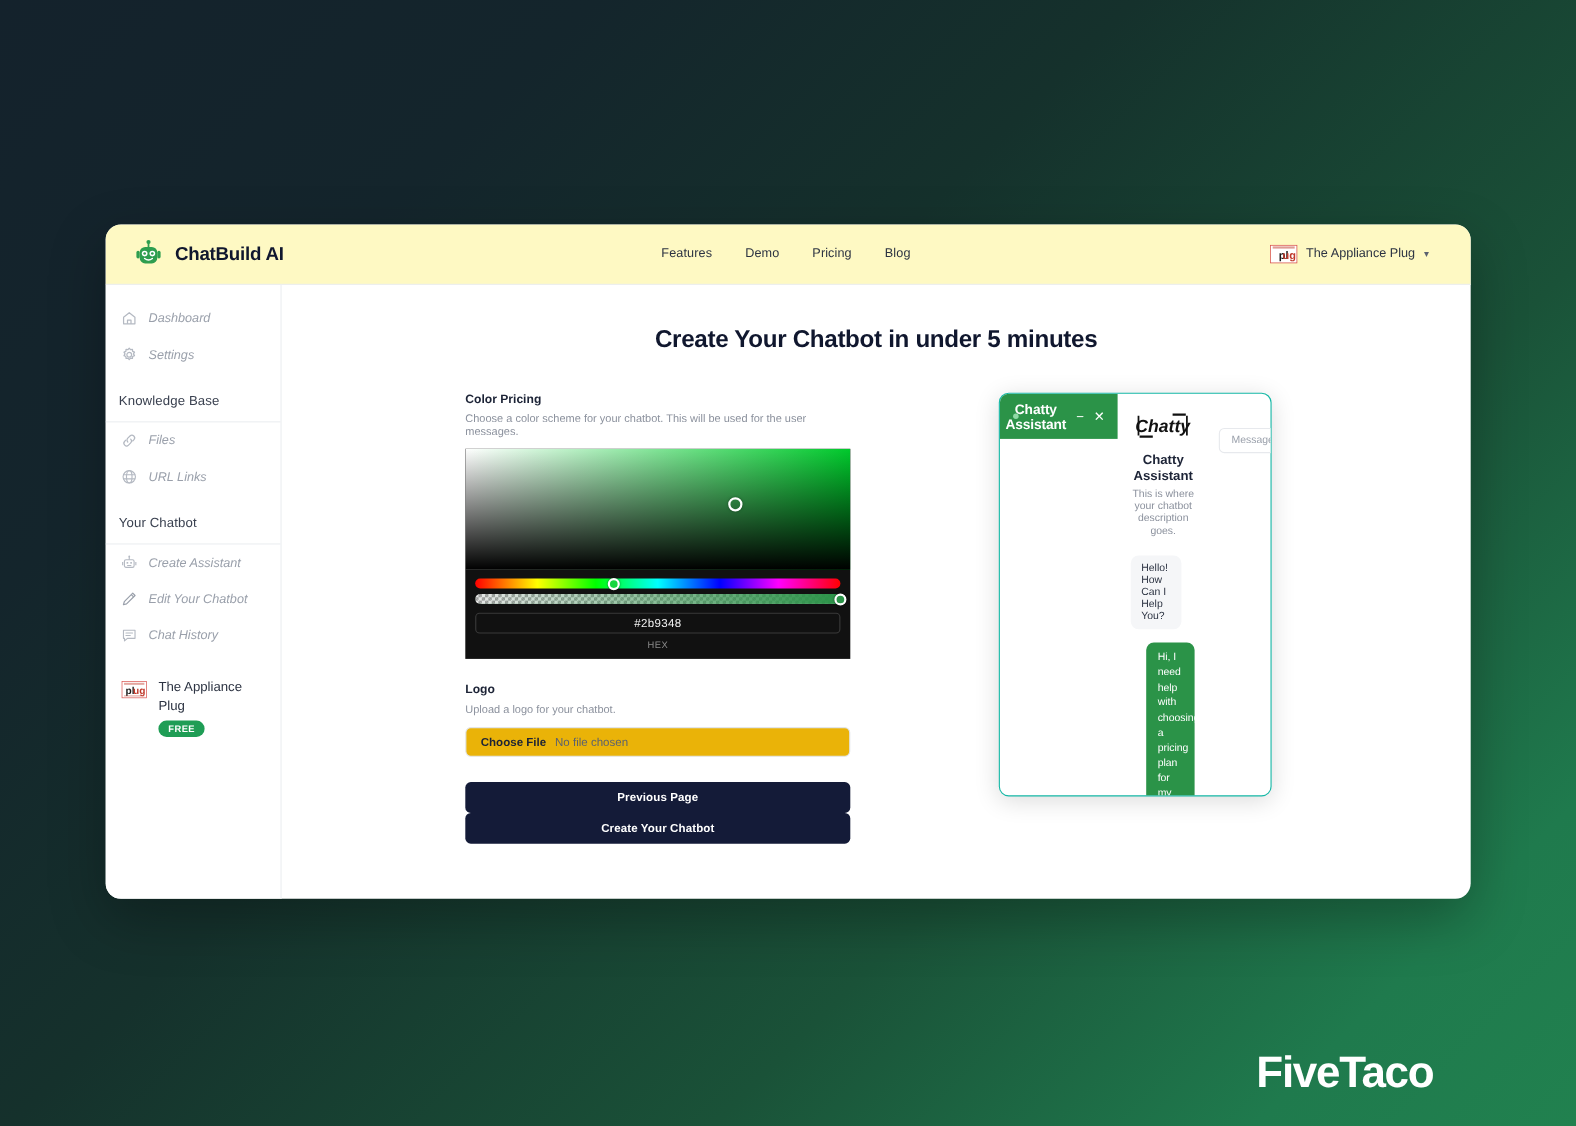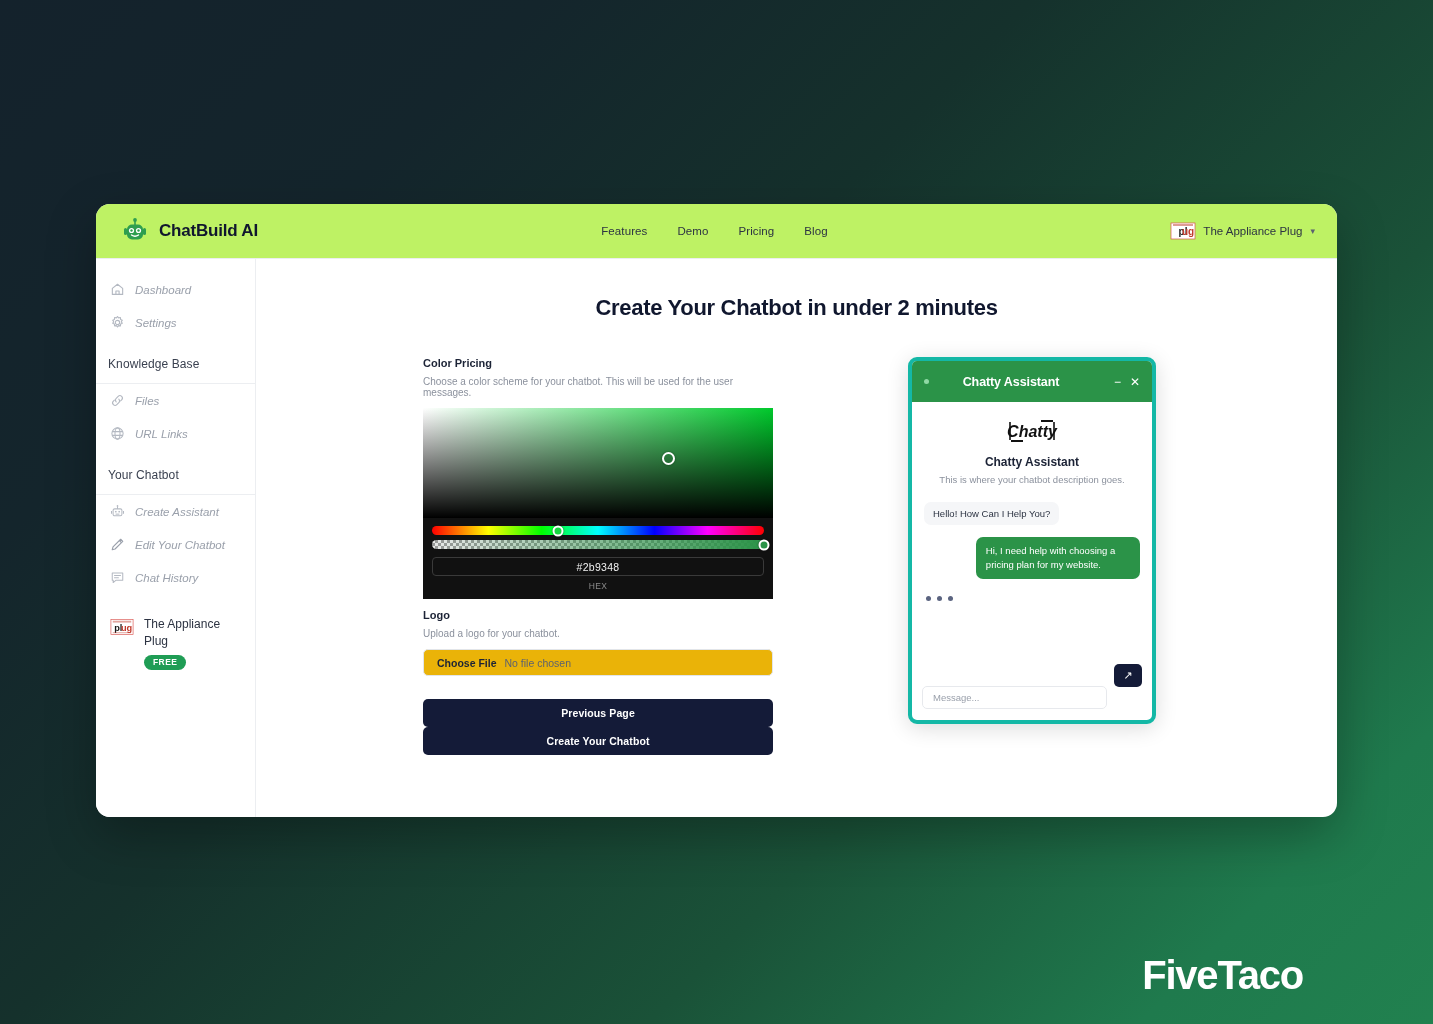--- a/index.html
+++ b/index.html
@@ -26,23 +26,23 @@
     flex-direction: column;
   }
 
   
   .topbar {
     height: 55px;
     flex: 0 0 55px;
     border-bottom: 1px solid #eceef1;
     display: flex;
     align-items: center;
-    padding: 0 22px 0 24px;
+    padding: 0 38px 0 24px;
     position: relative;
-    background: #bef264;
+    background: #fef9c3;
   }
   .brand { display: flex; align-items: center; gap: 9px; width: 330px; }
   .brand-logo {
     width: 30px; height: 30px;
     display: flex; align-items: center; justify-content: center;
   }
   .brand-name {
     font-size: 17px; font-weight: bold; color: #10172e;
     letter-spacing: -0.2px;
   }
@@ -184,21 +184,21 @@
     height: 19px;
     display: flex; align-items: center; justify-content: center;
     color: #f2f2f2; font-size: 10.5px;
     letter-spacing: 0.3px;
   }
   .hex-caption {
     text-align: center; color: #8b8b8b;
     font-size: 8.5px; margin-top: 5px; letter-spacing: 0.4px;
   }
 
-  .logo-section { margin-top: 10px; }
+  .logo-section { margin-top: 22px; }
   .file-input {
     border: 1px solid #e2e5e9;
     border-radius: 5px;
     height: 27px;
     display: flex; align-items: center;
     padding-left: 13px; gap: 8px;
     background: #eab308;
   }
   .file-btn-label { font-size: 10.5px; font-weight: bold; color: #1c2336; }
   .file-name { font-size: 10.5px; color: #5c626f; }
@@ -217,23 +217,23 @@
     letter-spacing: 0.1px;
   }
 
   
   .chat-col { margin-left: 135px; }
   .chat-widget {
     width: 248px; height: 367px;
     border-radius: 9px;
     background: #fff;
     box-shadow: 0 4px 22px rgba(0,0,0,0.14);
-    display: flex; flex-direction: column;
+    display: flex; flex-direction: row;
     overflow: hidden;
-    border: 4px solid #14b8a6;
+    border: 1px solid #14b8a6;
   }
   .chat-header {
     background: #2b9348;
     height: 41px; flex: 0 0 41px;
     display: flex; align-items: center;
     padding: 0 12px;
     position: relative;
   }
   .status-dot {
     width: 5px; height: 5px; border-radius: 50%;
@@ -454,21 +454,21 @@
           </svg>
         </span>
         <div>
           <div class="side-account-name">The Appliance Plug</div>
           <span class="badge-free">FREE</span>
         </div>
       </div>
     </div>
 
     <div class="main">
-      <div class="page-title">Create Your Chatbot in under 2 minutes</div>
+      <div class="page-title">Create Your Chatbot in under 5 minutes</div>
 
       <div class="content-row">
 
         <div class="form-col">
 
           <div class="field-label">Color Pricing</div>
           <div class="field-help">Choose a color scheme for your chatbot. This will be used for the user messages.</div>
 
           <div class="picker">
             <div class="sat-panel">

